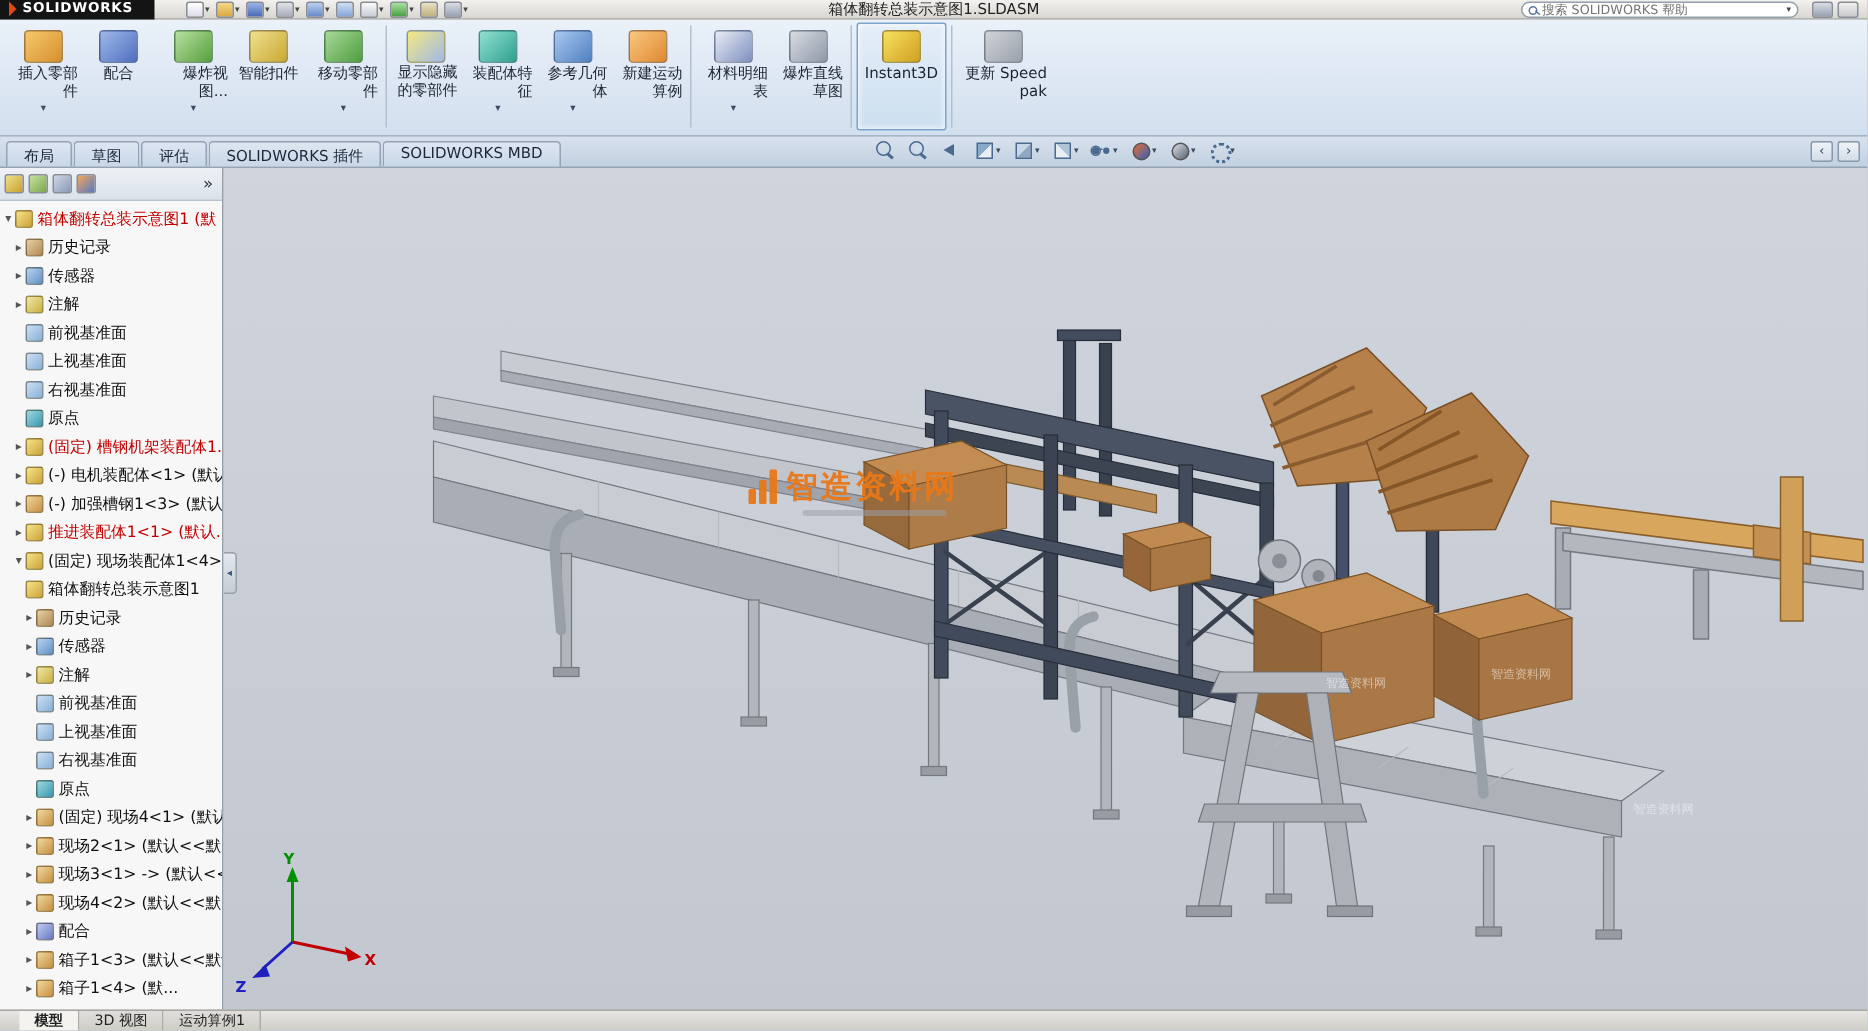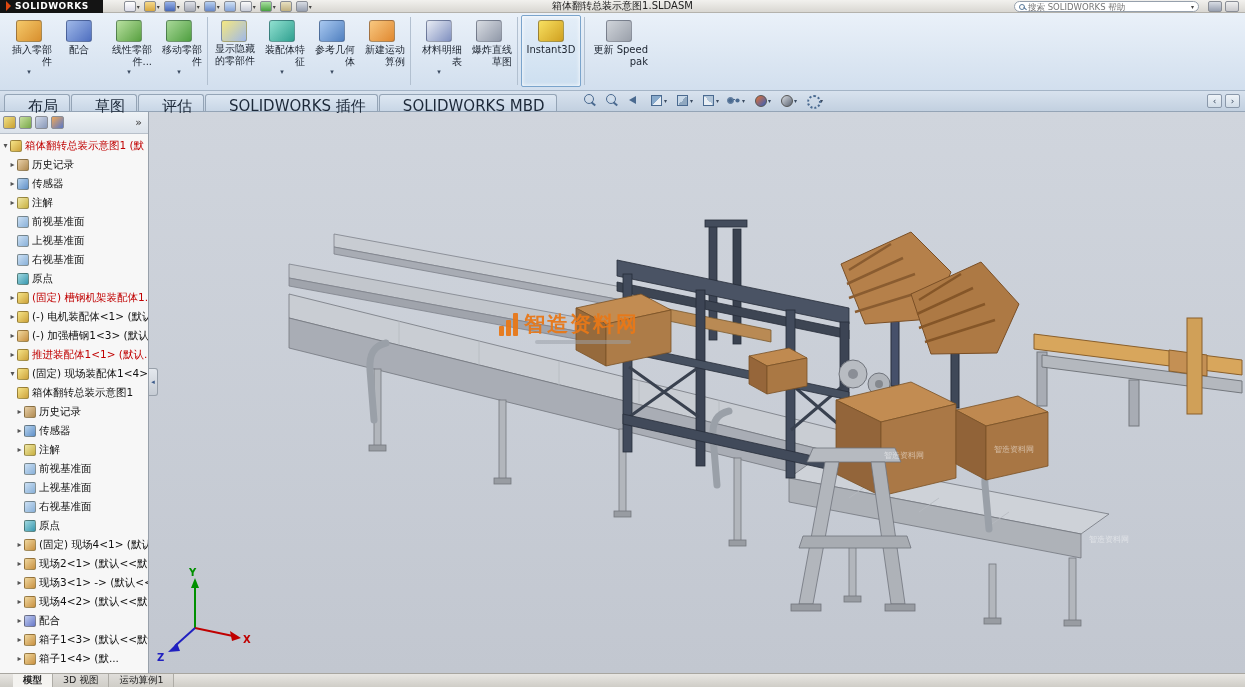--- a/index.html
+++ b/index.html
@@ -61,21 +61,21 @@
   .ic-take-snapshot{background:linear-gradient(135deg,#c8ccd4,#888ea0);}
   .rb-btn[data-name="ribbon-button-show-hidden-components"]{width:46px;font-family:Liberation Mono, monospace;}
   .rb-btn[data-name="ribbon-button-instant3d"]{width:60px;}
   .rb-btn[data-name="ribbon-button-update-speedpak"]{width:62px;}
 
   
   #tabrow { position:absolute; left:0; top:91px; width:100%; height:21px;
     background:linear-gradient(#d8e2ee,#c2d0e0); border-bottom:1px solid #94a4b6;
     display:flex; align-items:flex-end; z-index:24; }
   #command-tabs { display:flex; align-items:flex-end; height:100%; padding-left:4px; }
-  .cmd-tab { height:17px; padding:2px 11px 0 23px; font-size:15px; color:#1c2838;
+  .cmd-tab { height:17px; padding:2px 11px 0 11px; font-size:10px; color:#1c2838;
     border:1px solid #94a4b6; border-bottom:none; background:linear-gradient(#dde7f2,#c8d6e6);
     margin-right:1px; border-radius:3px 3px 0 0; white-space:nowrap; }
   #view-toolbar { position:absolute; left:582px; top:2px; display:flex; align-items:center; gap:7px; }
   .vt-wrap { display:flex; align-items:center; gap:1px; }
   .vt { width:15px; height:14px; display:inline-flex; align-items:center; justify-content:center; }
   .vt-caret { font-size:6px; color:#3a4a60; }
   .vt-zoom-fit,.vt-zoom-area,.vt-previous-view,.vt-section-view,.vt-view-orientation,.vt-display-style,.vt-hide-show-items,.vt-edit-appearance,.vt-apply-scene,.vt-view-settings{position:relative;}
   .vt-zoom-fit::before,.vt-zoom-area::before { content:""; width:8px; height:8px; border:1.5px solid #4a6a90; border-radius:50%; position:absolute; left:2px; top:1px; }
   .vt-zoom-fit::after,.vt-zoom-area::after { content:""; position:absolute; width:5px; height:1.5px; background:#4a6a90; left:9px; top:10px; transform:rotate(40deg); }
   .vt-zoom-area::before { background:linear-gradient(#cfe0f0,#cfe0f0) center/3px 3px no-repeat; }
@@ -216,22 +216,26 @@
         <div class="rb-icon ic-insert-component" data-name="insert-component-icon"></div>
         <div class="rb-label" data-name="ribbon-button-label">插入零部件</div>
         <div class="rb-caret" data-name="dropdown-caret-icon">▾</div>
       </div>
       <div class="rb-btn" data-name="ribbon-button-mate">
         <div class="rb-icon ic-mate" data-name="mate-icon"></div>
         <div class="rb-label" data-name="ribbon-button-label">配合</div>
       </div>
       <div class="rb-btn" data-name="ribbon-button-linear-component-pattern">
         <div class="rb-icon ic-linear-component-pattern" data-name="linear-component-pattern-icon"></div>
-        <div class="rb-label" data-name="ribbon-button-label">线性零部件...</div>
+        <div class="rb-label" data-name="ribbon-button-label">爆炸视图...</div>
         <div class="rb-caret" data-name="dropdown-caret-icon">▾</div>
+      </div>
+      <div class="rb-btn" data-name="ribbon-button-smart-fasteners">
+        <div class="rb-icon ic-smart-fasteners" data-name="smart-fasteners-icon"></div>
+        <div class="rb-label" data-name="ribbon-button-label">智能扣件</div>
       </div>
       <div class="rb-btn" data-name="ribbon-button-move-component">
         <div class="rb-icon ic-move-component" data-name="move-component-icon"></div>
         <div class="rb-label" data-name="ribbon-button-label">移动零部件</div>
         <div class="rb-caret" data-name="dropdown-caret-icon">▾</div>
       </div>
       <div class="rb-sep" data-name="ribbon-separator"></div>
       <div class="rb-btn" data-name="ribbon-button-show-hidden-components">
         <div class="rb-icon ic-show-hidden-components" data-name="show-hidden-components-icon"></div>
         <div class="rb-label" data-name="ribbon-button-label">显示隐藏的零部件</div>

